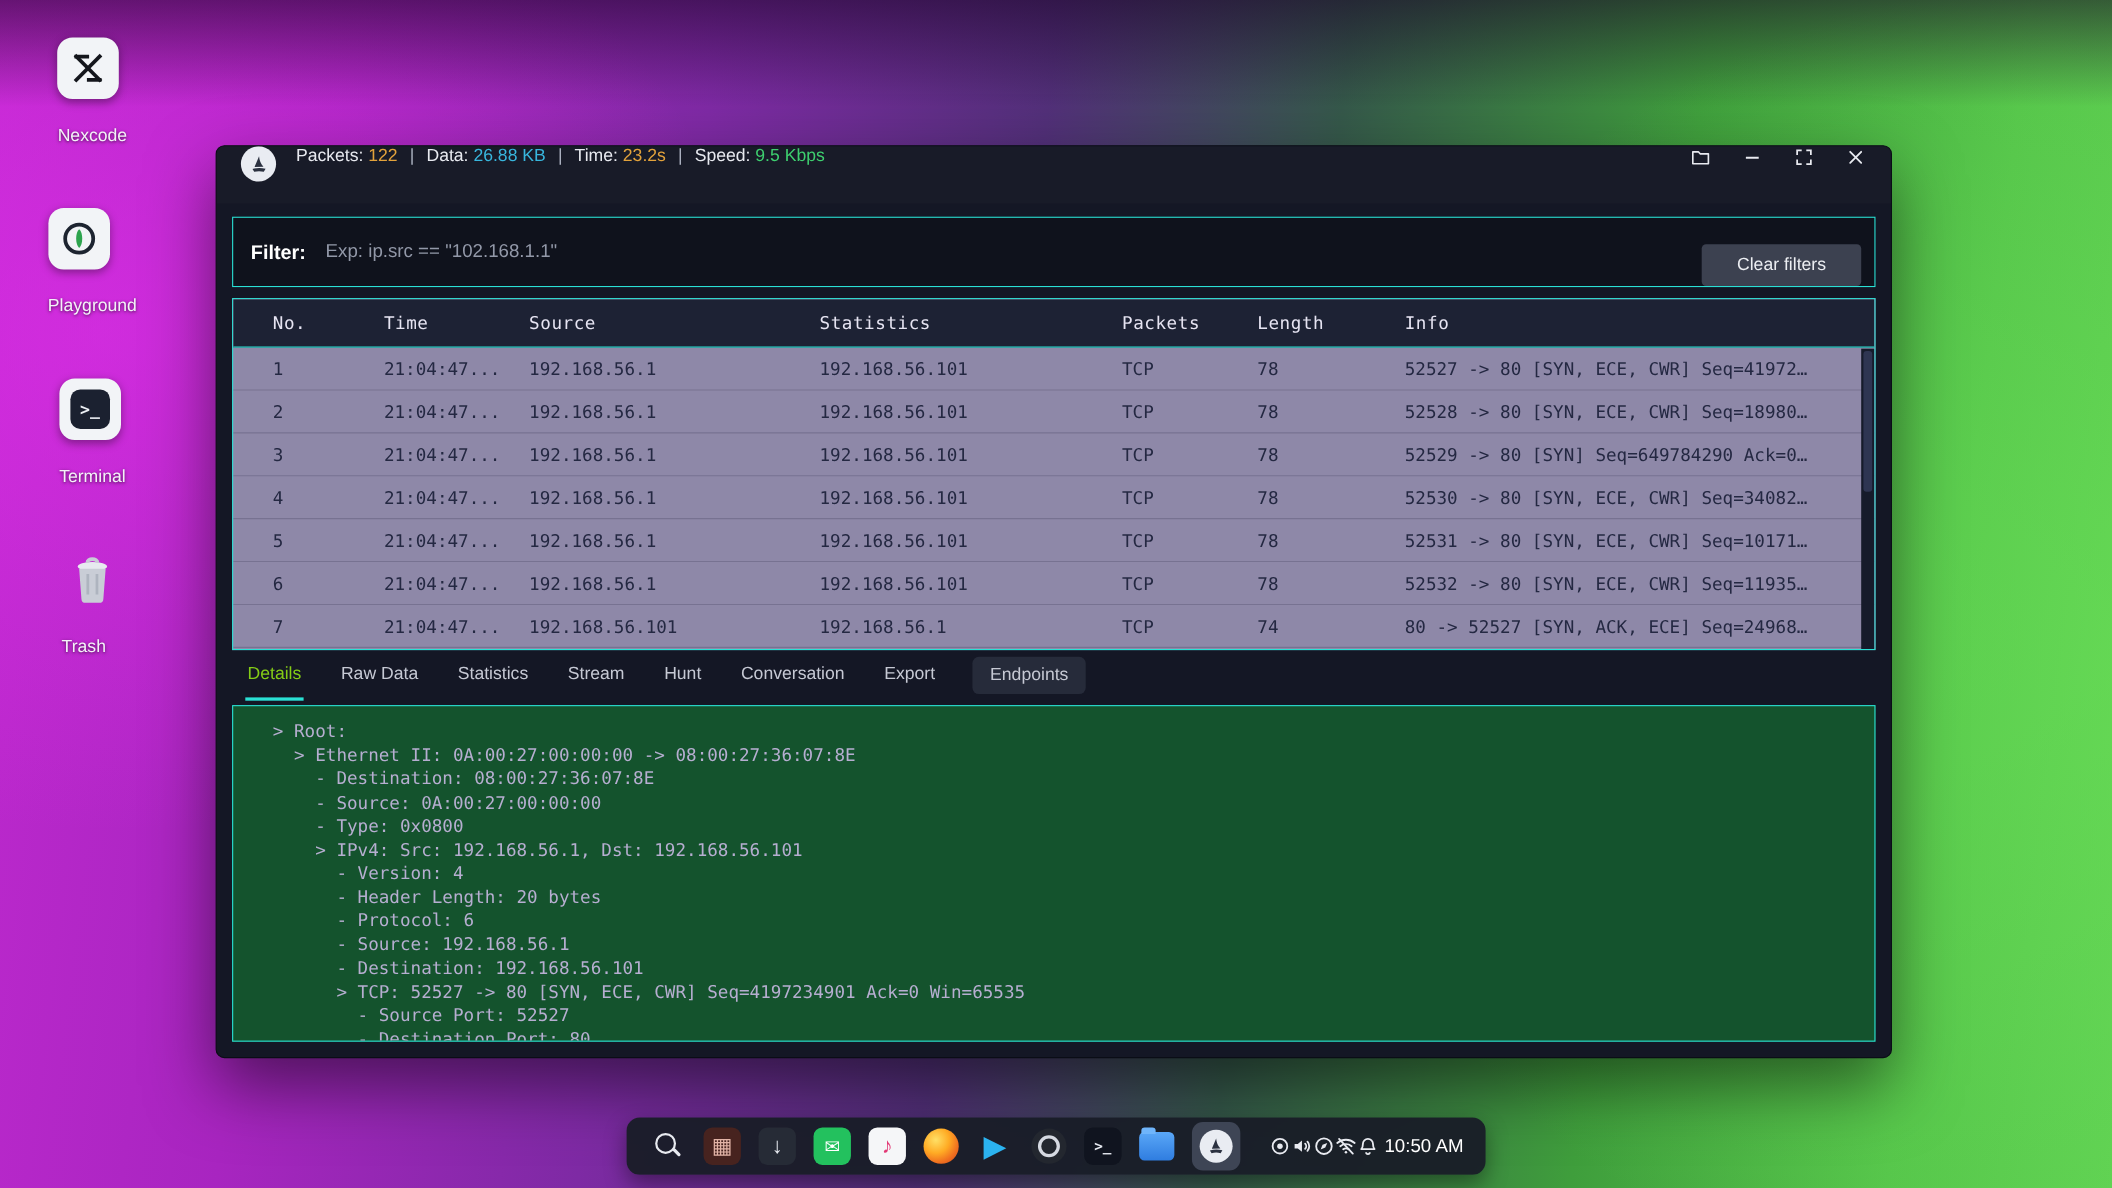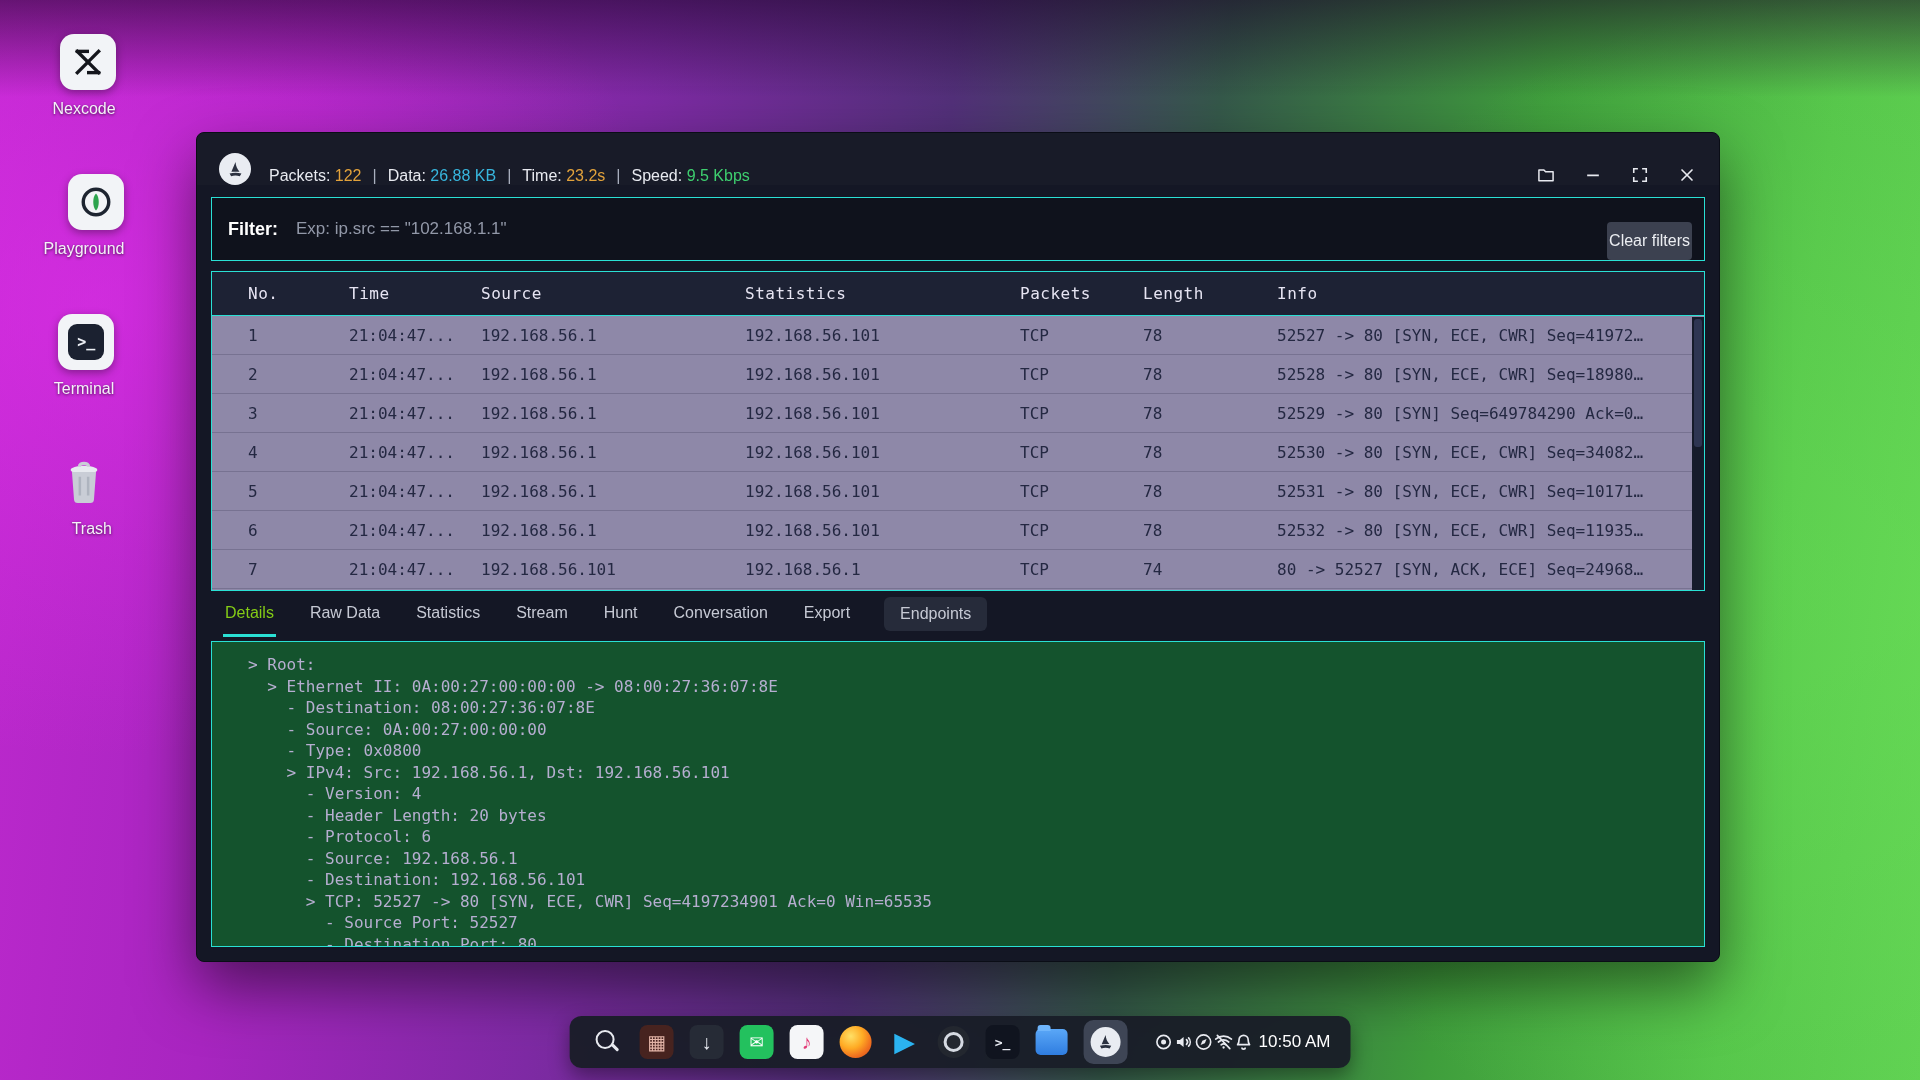--- a/index.html
+++ b/index.html
@@ -11,46 +11,46 @@
       linear-gradient(180deg, rgba(24,2,36,.55) 0%, rgba(24,2,36,0) 9%),
       radial-gradient(900px 700px at 5% 28%, rgba(230,48,238,.55), rgba(230,48,238,0) 65%),
       radial-gradient(1100px 900px at 102% 55%, rgba(110,230,90,.45), rgba(110,230,90,0) 70%),
       linear-gradient(97deg, #bf29cf 0%, #a825c0 16%, #7e2aa4 32%, #523079 47%, #35584a 60%, #3f9e3c 76%, #55c44a 90%, #5fd052 100%);
     position:relative;
   }
   [data-interactable="true"]{cursor:pointer;}
 
   
   .desktop-icons{position:absolute; left:28px; top:34px; width:112px; display:flex; flex-direction:column; gap:56px; align-items:center;}
-  .dicon{display:flex; flex-direction:column; align-items:flex-end; gap:10px;}
+  .dicon{display:flex; flex-direction:column; align-items:flex-start; gap:25px;}
   .dicon-art{width:56px; height:56px; border-radius:14px; background:#f2f4f7; display:flex; align-items:center; justify-content:center; box-shadow:0 3px 8px rgba(0,0,0,.35);}
   .dicon-art svg{width:34px; height:34px; display:block;}
   .dicon-art.bare{background:transparent; box-shadow:none;}
   .dicon-art.bare svg{width:50px; height:54px;}
   .term-inner{width:36px; height:36px; border-radius:9px; background:#1b2130; color:#eef1f6; font-family:"DejaVu Sans Mono", monospace; font-weight:bold; font-size:15px; display:flex; align-items:center; justify-content:center;}
   .dicon-label{color:#f4f2f8; font-size:16px; text-shadow:0 1px 3px rgba(0,0,0,.65);}
 
   
   .window{position:absolute; left:196px; top:132px; width:1524px; height:830px;
     background:#141725; border:1px solid #0a0d16; border-radius:8px;
     box-shadow:0 26px 60px rgba(0,0,0,.5); display:flex; flex-direction:column; overflow:hidden;}
-  .titlebar{height:52px; flex:0 0 52px; display:flex; align-items:flex-end; gap:18px; padding:0 22px; background:#181b28;}
+  .titlebar{height:52px; flex:0 0 52px; display:flex; align-items:flex-start; gap:18px; padding:0 22px; background:#181b28;}
   .app-badge{width:32px; height:32px; border-radius:50%; background:#e9ecf2; display:flex; align-items:center; justify-content:center;}
   .app-badge svg{width:21px; height:21px;}
   .stats{display:flex; align-items:center; font-size:16px; color:#e8eaf0; white-space:nowrap;}
   .stat-sep{color:#aab0bf; margin:0 11px;}
   .stat-label{color:#e8eaf0;}
   .win-controls{margin-left:auto; display:flex; align-items:center; gap:27px;}
   .win-controls span{display:flex;}
   .win-controls svg{width:20px; height:20px;}
 
   .filter-bar{margin:12px 14px 0; flex:0 0 52px; border:1px solid var(--accent); background:#0f121c; display:flex; align-items:center; gap:18px; padding:0 12px 0 16px;}
   .filter-label{font-weight:bold; font-size:18px; color:#ffffff;}
   .filter-input{flex:1; background:transparent; border:none; outline:none; color:#9298a8; font-size:17px; font-family:"Liberation Sans", sans-serif;}
-  .clear-btn{background:#3c4150; color:#eceef2; border:none; border-radius:4px; padding:10px 2px; font-size:16px; font-family:"Liberation Sans", sans-serif;margin-top:24px;}
+  .clear-btn{background:#3c4150; color:#eceef2; border:none; border-radius:4px; padding:10px 32px; font-size:16px; font-family:"Liberation Sans", sans-serif;margin-top:24px;}
 
   .table-box{margin:10px 14px 0; flex:0 0 320px; border:1px solid var(--accent); background:#8e88a8; position:relative; overflow:hidden;}
   .thead,.tr{display:grid; grid-template-columns:101px 132px 264px 275px 123px 134px 1fr; align-items:center; padding-left:36px; font-family:"DejaVu Sans Mono", monospace;}
   .thead{height:44px; background:#1d2234; border-bottom:1px solid var(--accent); color:#e6e4f2; font-size:16px; letter-spacing:.5px;}
   .tr{height:39px; color:#242842; font-size:16px; border-bottom:1px solid rgba(30,32,54,.20); white-space:nowrap;}
   .td{overflow:hidden; text-overflow:clip;}
   .scrollbar{position:absolute; top:45px; right:0; bottom:0; width:12px; background:#161b2b;}
   .scrollbar .thumb{margin:2px; height:128px; background:#2e3552; border-radius:3px;}
 
   .tab-bar{flex:0 0 46px; display:flex; align-items:center; gap:32px; padding-left:26px;}

